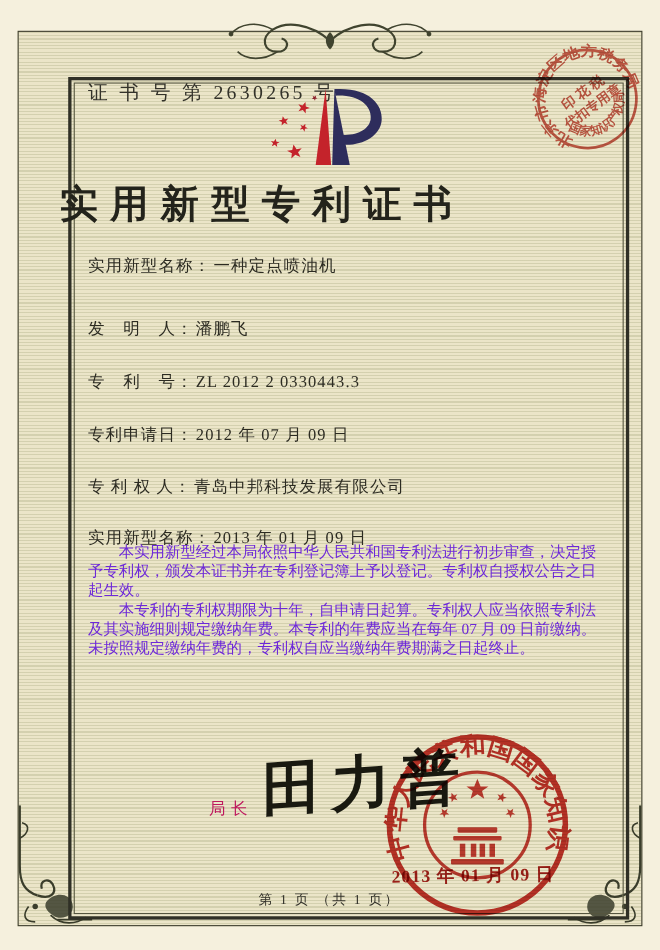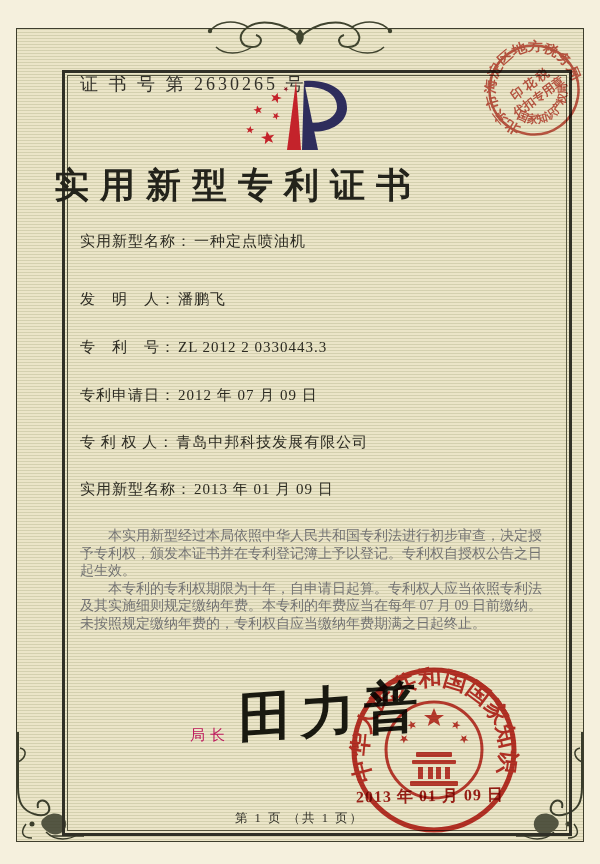--- a/index.html
+++ b/index.html
@@ -34,22 +34,22 @@
     font-size:18px;letter-spacing:3px;color:#33322a;
   }
   .logo{position:absolute;left:238px;top:78px;width:124px;height:76px;}
   .title{
     position:absolute;left:0;top:162px;width:476px;text-align:center;
     font-size:35px;font-weight:700;letter-spacing:11px;color:#23231b;
   }
   .row{position:absolute;left:80px;font-size:15px;letter-spacing:1px;color:#2c2b22;white-space:nowrap;}
   .row .lbl{margin-right:2px;}
   .body-text{
-    position:absolute;left:80px;top:527px;width:462px;
-    font-size:14px;line-height:17.6px;text-align:justify;color:#737373;
+    position:absolute;left:80px;top:494px;width:462px;
+    font-size:14px;line-height:17.6px;text-align:justify;color:#6d28d9;
   }
   .body-text p{margin:0;text-indent:2em;}
   .director{
     position:absolute;left:190px;top:726px;
     font-size:15px;letter-spacing:5px;color:#be185d;
   }
   .signature{
     position:absolute;left:238px;top:676px;
     font-size:54px;font-weight:700;letter-spacing:9px;color:#191910;
     transform:rotate(-4deg) skewX(-4deg);

